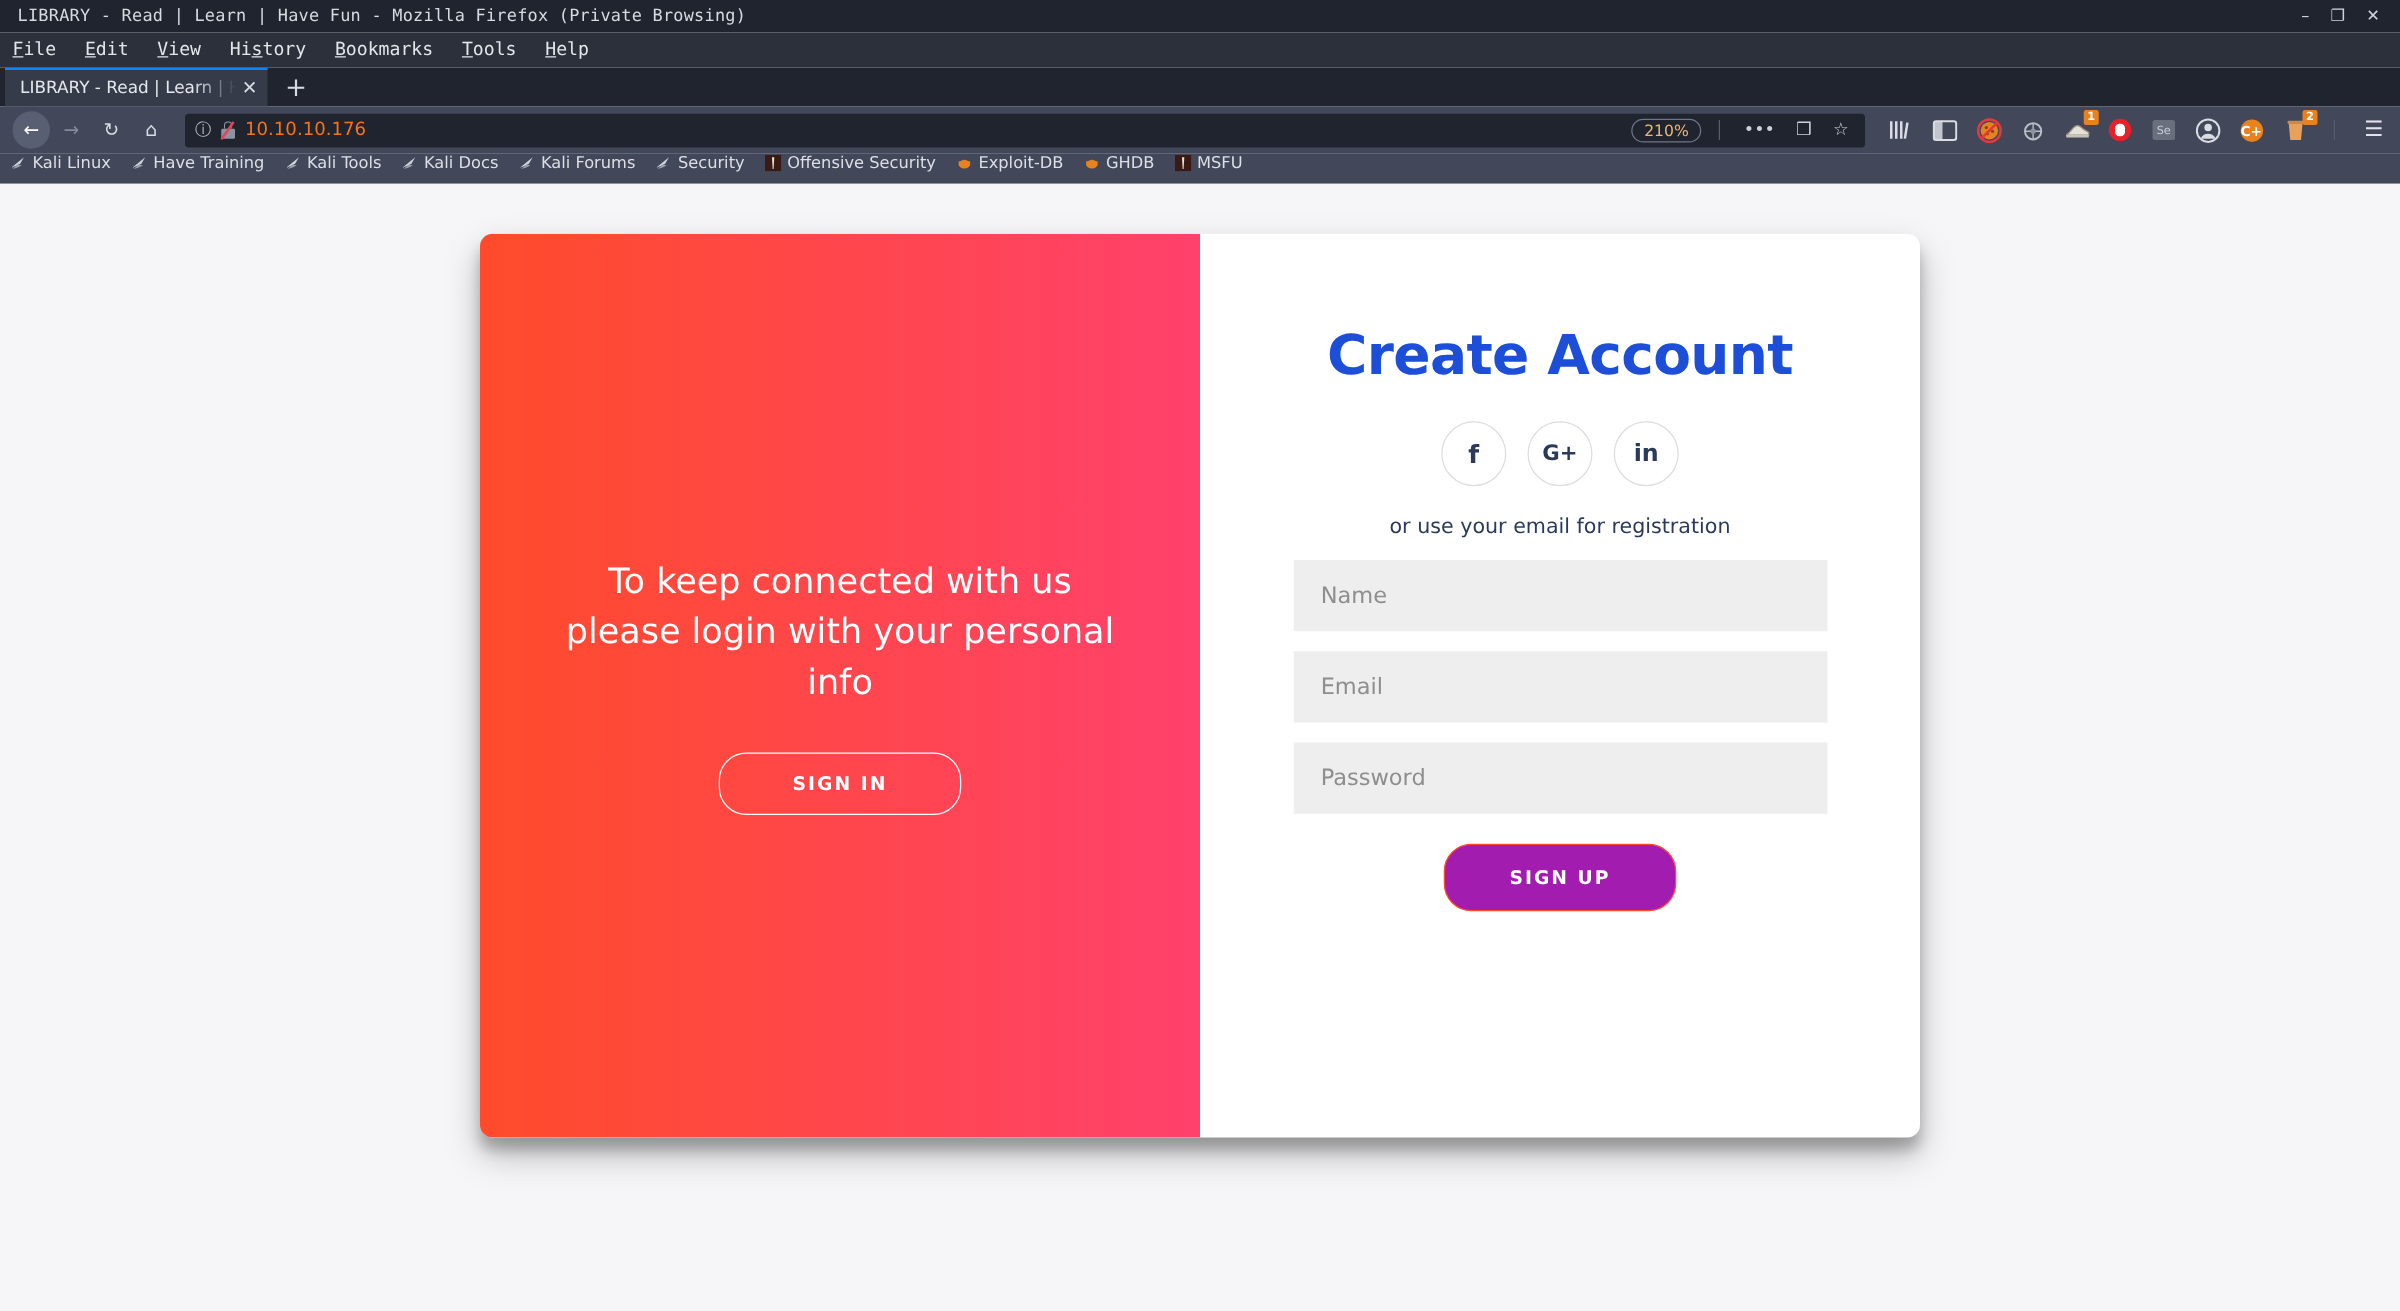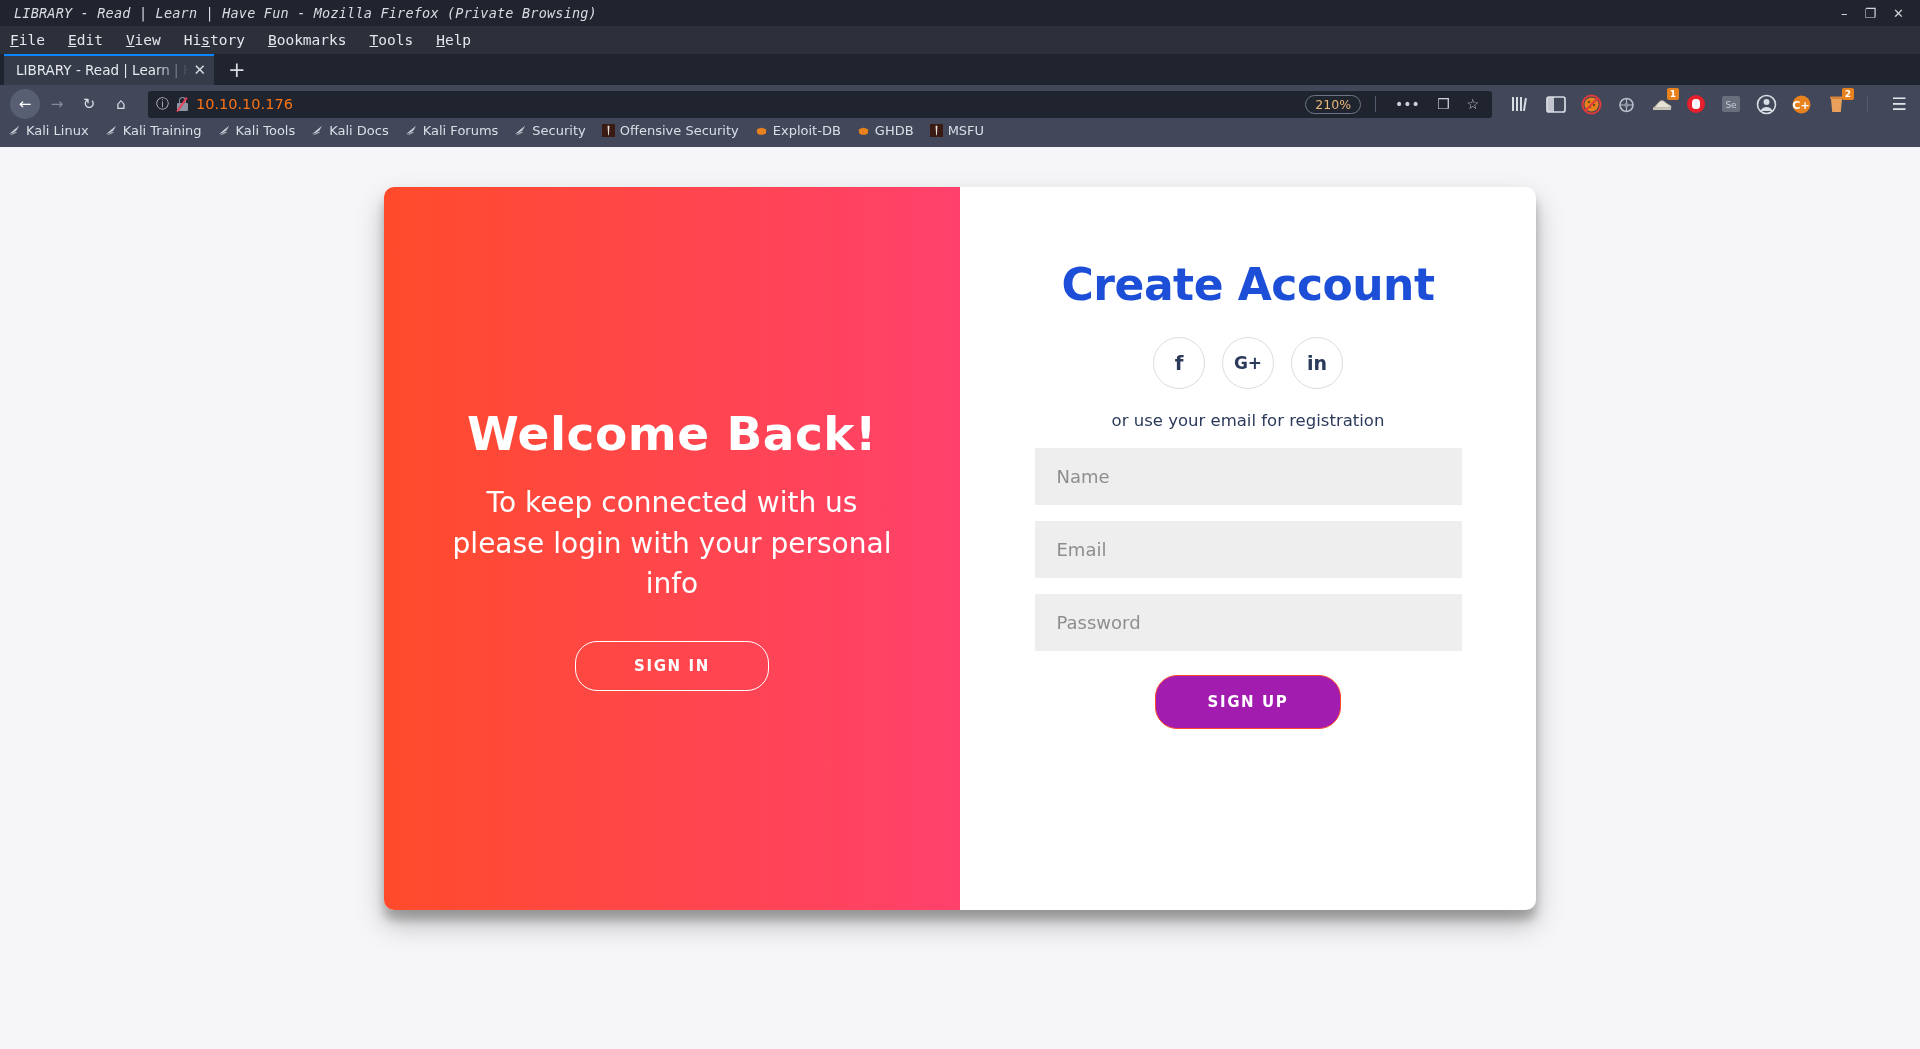--- a/index.html
+++ b/index.html
@@ -16,21 +16,20 @@
   
   .titlebar {
     height: 26px;
     background: #20242e;
     display: flex;
     align-items: center;
     padding: 0 8px;
     color: #d8dbe2;
     font-family: "DejaVu Sans Mono", monospace;
     font-size: 13.5px;
-    font-style: italic;
   }
   .titlebar-text { flex: 1; padding-left: 6px; letter-spacing: .2px; }
   .win-controls { display: flex; gap: 17px; padding-right: 8px; color: #cfd3da; }
   .win-btn { font-size: 13px; line-height: 1; font-family: "DejaVu Sans", sans-serif; }
 
   .menubar {
     height: 28px;
     background: #2b303b;
     display: flex;
     align-items: center;
@@ -408,21 +407,21 @@
         <path d="M1 11l6-5 5-4-3 5-3 2z" fill="#cfd3da"></path>
         <path d="M2 12l5-4 3 1-4 2z" fill="#9aa0ad"></path>
       </svg>
     <span>Kali Linux</span>
   </span>
   <span class="bm">
     <svg class="bm-ico" viewBox="0 0 14 14">
         <path d="M1 11l6-5 5-4-3 5-3 2z" fill="#cfd3da"></path>
         <path d="M2 12l5-4 3 1-4 2z" fill="#9aa0ad"></path>
       </svg>
-    <span>Kali Training</span>
+    <span>Have Training</span>
   </span>
   <span class="bm">
     <svg class="bm-ico" viewBox="0 0 14 14">
         <path d="M1 11l6-5 5-4-3 5-3 2z" fill="#cfd3da"></path>
         <path d="M2 12l5-4 3 1-4 2z" fill="#9aa0ad"></path>
       </svg>
     <span>Kali Tools</span>
   </span>
   <span class="bm">
     <svg class="bm-ico" viewBox="0 0 14 14">
@@ -472,21 +471,20 @@
         <path d="M6 2h2l-.6 10H6.6z" fill="#e8e2d8"></path>
       </svg>
     <span>MSFU</span>
   </span>
 </div>
 
 <div class="viewport">
   <div class="card">
 
     <div class="panel-left">
-      <h1>Welcome Back!</h1>
       <p>To keep connected with us please login with your personal info</p>
       <button class="ghost-btn">SIGN IN</button>
     </div>
 
     <div class="panel-right">
       <h1>Create Account</h1>
 
       <div class="socials">
         <span class="social fb">f</span>
         <span class="social gplus">G+</span>

